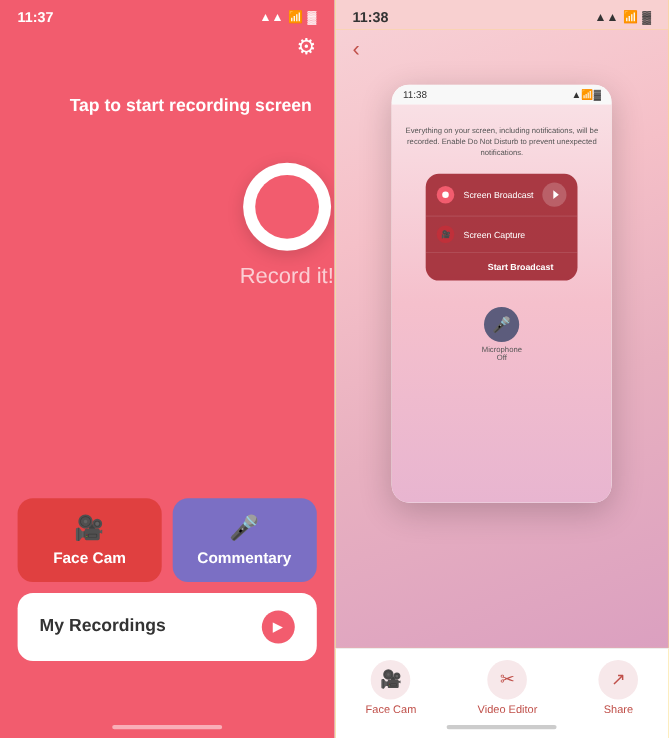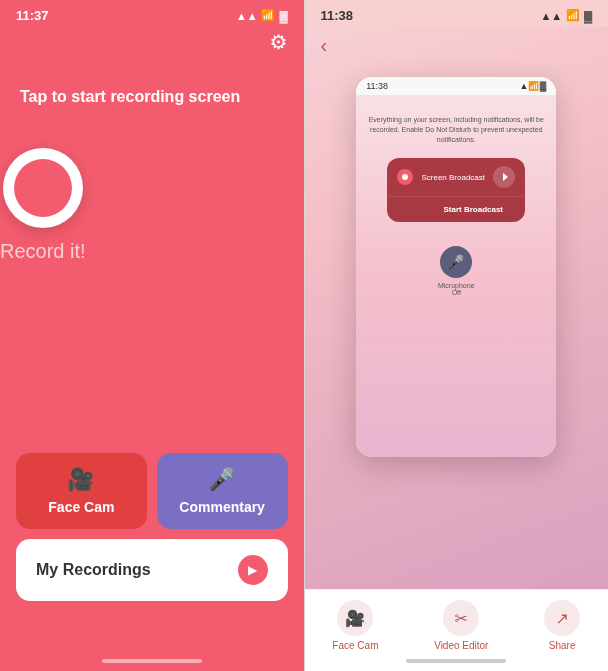--- a/index.html
+++ b/index.html
@@ -13,21 +13,21 @@
     }
 
     
     .phone-left {
       width: 304px;
       height: 671px;
       background: #f25c6e;
       position: relative;
       display: flex;
       flex-direction: column;
-      align-items: flex-start;
+      align-items: flex-end;
       overflow: hidden;
     }
 
     .status-bar-left {
       width: 100%;
       display: flex;
       justify-content: space-between;
       align-items: center;
       padding: 8px 16px 4px;
       color: white;
@@ -469,20 +469,26 @@
             <div class="mini-icon-dot">
               <span style="width:6px;height:6px;background:white;border-radius:50%;display:block;"></span>
             </div>
             <span>Screen Broadcast</span>
             <div style="margin-left:auto;">
               <div style="width:22px;height:22px;background:rgba(255,255,255,0.2);border-radius:50%;display:flex;align-items:center;justify-content:center;">
                 <div class="play-triangle"></div>
               </div>
             </div>
           </div>
+          <div class="broadcast-item">
+            <div class="mini-icon-dot" style="background:#c0303a;">
+              <span style="color:white;font-size:7px;">🎥</span>
+            </div>
+            <span>Screen Capture</span>
+          </div>
           <div class="broadcast-item broadcast-item-center">
             <span>Start Broadcast</span>
           </div>
         </div>
 
         <div class="mic-area">
           <div class="mic-circle">
             <span>🎤</span>
           </div>
           <span class="mic-text" style="white-space:pre-line;">Microphone

